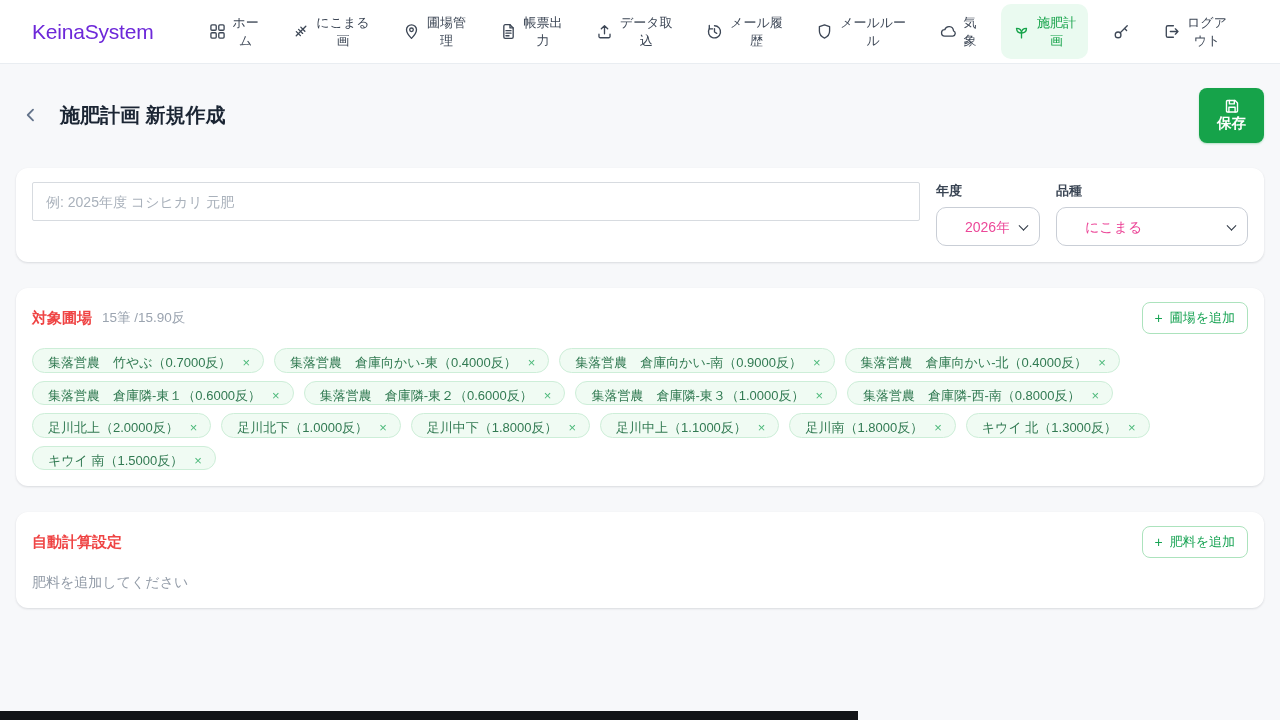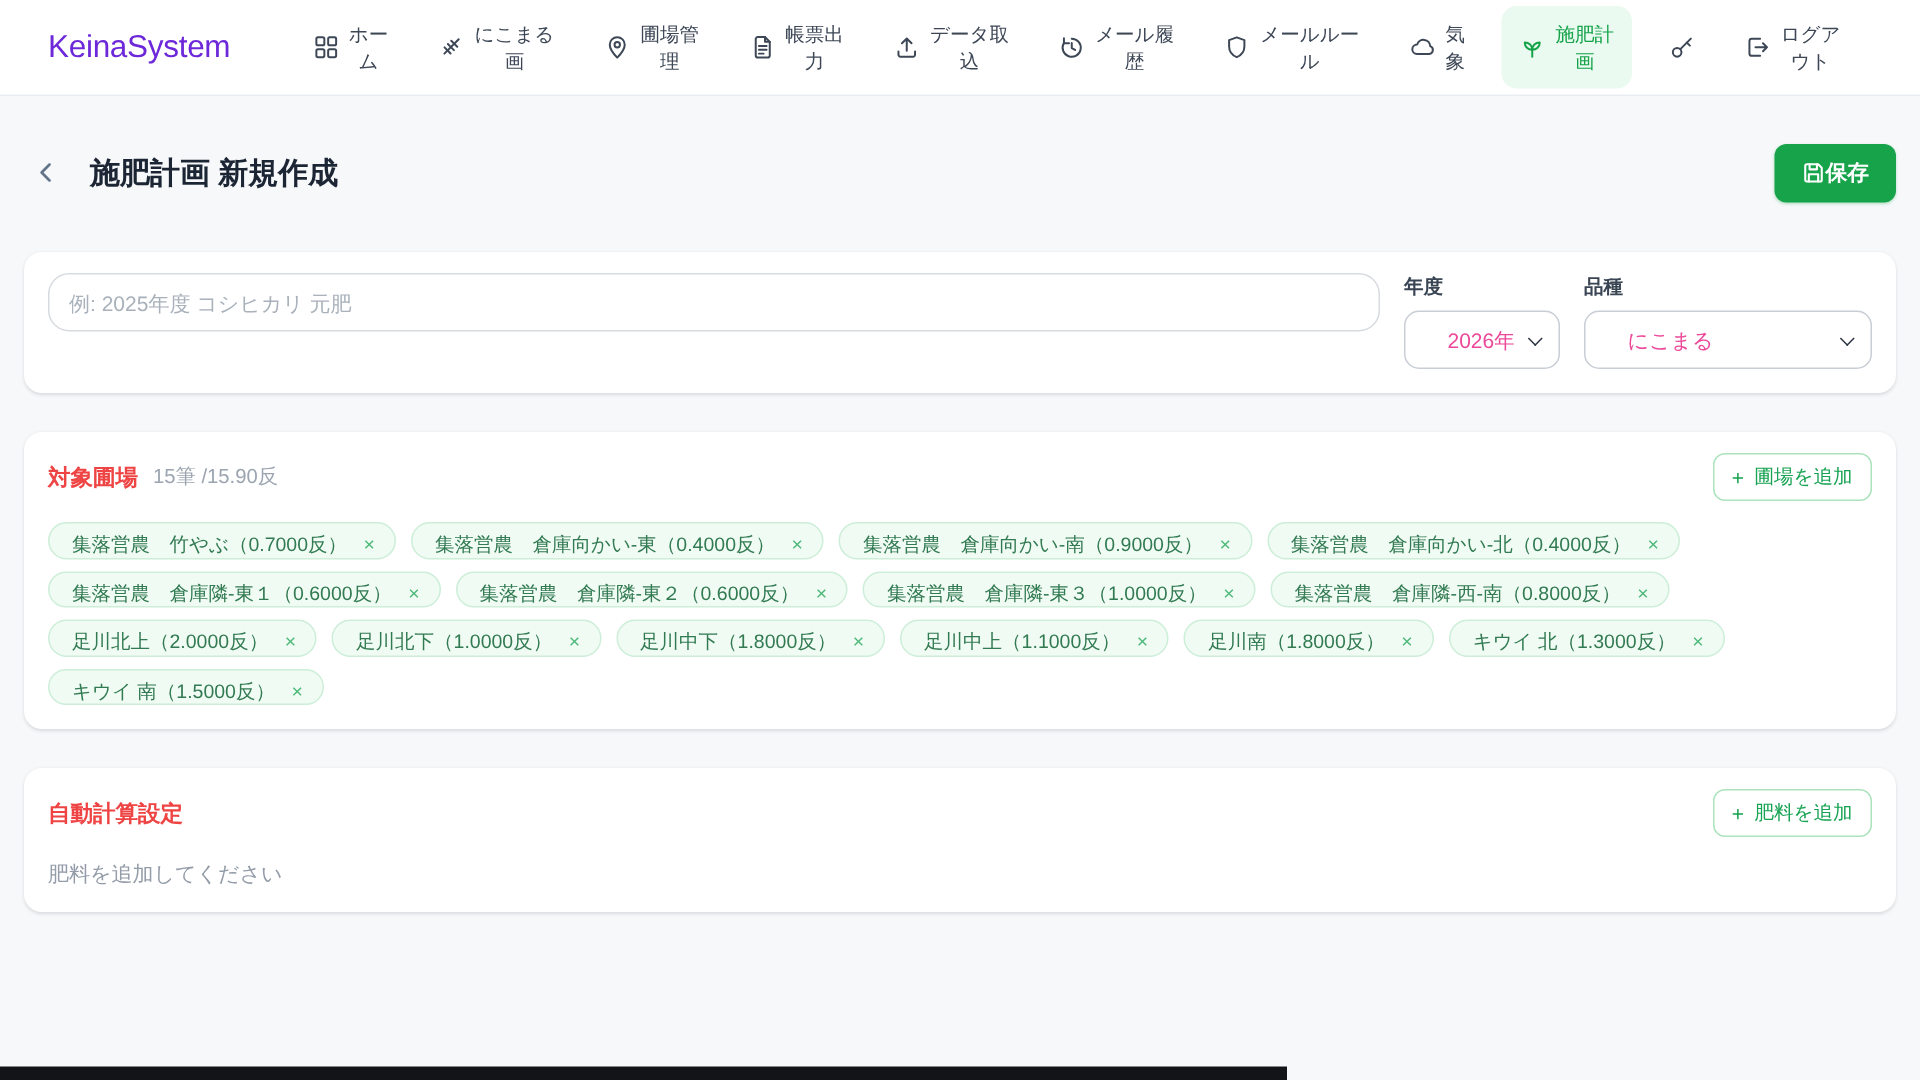--- a/index.html
+++ b/index.html
@@ -26,35 +26,35 @@
   
   .main { padding:30px 16px 0 16px; }
   .title-row { display:flex; align-items:center; height:42px; }
   .back-btn { width:26px; height:26px; display:flex; align-items:center; justify-content:center;
     background:none; border:none; cursor:pointer; margin-left:2px; }
   .page-title { font-size:20px; font-weight:700; margin-left:16px; color:#1b2533; }
   .save-btn {
     margin-left:auto; display:inline-flex; align-items:center; gap:0;
     background:#16a34a; color:#fff; border:none; border-radius:8px;
     padding:10px 18px; font-size:14.5px; font-weight:600; cursor:pointer;
-    font-family:inherit; box-shadow:0 1px 2px rgba(22,163,74,.3);
+    font-family:inherit; box-shadow:0 1px 2px rgba(22,163,74,.3);flex-direction:column;
   }
   
   .card {
     background:#fff; border-radius:12px; margin-top:26px;
     box-shadow:0 1px 2px rgba(16,24,40,.06), 0 1px 3px rgba(16,24,40,.07);
     padding:14px 16px 16px 16px;
   }
   .card.first { margin-top:32px; }
   .form-row { display:flex; gap:16px; }
   .fcol { display:flex; flex-direction:column; }
   .fcol.grow { flex:1; }
   .flabel { font-size:13px; color:#3a4554; font-weight:600; margin-bottom:7px; }
   .tinput {
-    height:39px; border:1px solid #d7dbe0; border-radius:14px; padding:0 13px;
+    height:39px; border:1px solid #d7dbe0; border-radius:2px; padding:0 13px;
     font-size:14px; color:#111827; font-family:inherit; outline:none; background:#fff; width:100%;
   }
   .tinput::placeholder { color:#a9b1bb; }
   .selwrap { position:relative; }
   .sel {
     appearance:none; -webkit-appearance:none; height:39px; border:1px solid #c9ced6;
     border-radius:10px; background:#fff; font-size:14px; color:#ec4899;
     font-family:inherit; padding:0 30px 0 28px; cursor:pointer; outline:none; width:100%;
   }
   .sel-caret {

